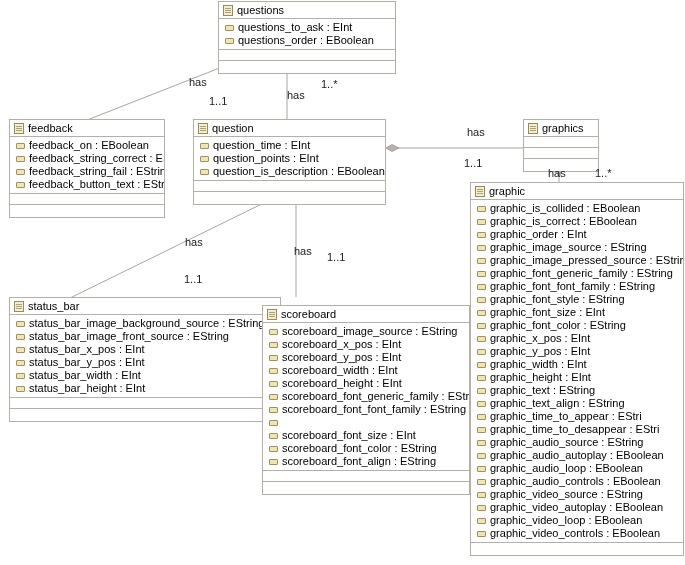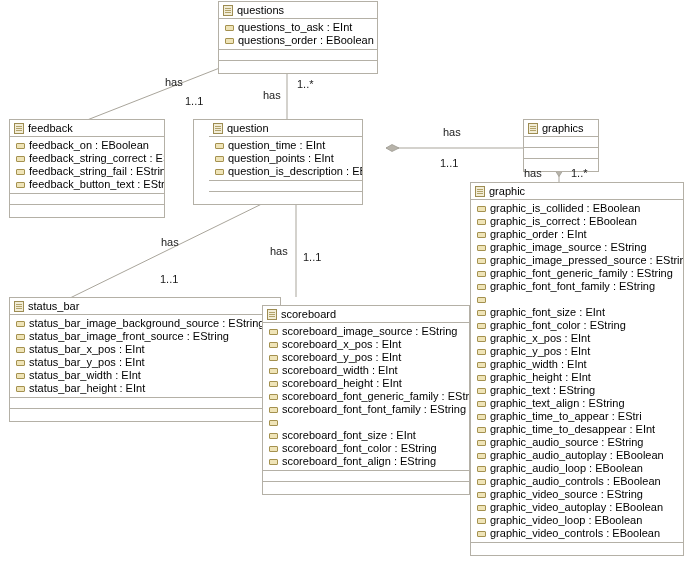--- a/index.html
+++ b/index.html
@@ -136,20 +136,21 @@
 
   
   .edge-label {
     position: absolute;
     font-family: "Liberation Sans", sans-serif;
     font-size: 11px;
     color: #1a1a1a;
     white-space: nowrap;
     z-index: 6;
     background: transparent;
+    margin-left: 24px;
   }
 </style>
 </head>
 <body>
 
 <div id="canvas">
 
   <svg id="connectors" width="685" height="565" viewBox="0 0 685 565">
 
     <g>
@@ -194,21 +195,21 @@
 
   <div class="edge-label" style="left:524px; top:167px;">has</div>
   <div class="edge-label" style="left:571px; top:167px;">1..*</div>
 
   <div class="edge-label" style="left:161px; top:236px;">has</div>
   <div class="edge-label" style="left:160px; top:273px;">1..1</div>
 
   <div class="edge-label" style="left:270px; top:245px;">has</div>
   <div class="edge-label" style="left:303px; top:251px;">1..1</div>
 
-  <div class="uml-class" id="cls-questions" style="left:218px; top:1px; width:160px;text-align:right;">
+  <div class="uml-class" id="cls-questions" style="left:218px; top:1px; width:178px;text-align:right;">
     <div class="uml-header">
       <span class="class-icon">
         <span class="ci-body"></span>
           <span class="ci-bar b1"></span>
           <span class="ci-bar b2"></span>
           <span class="ci-bar b3"></span>
       </span>
       <span class="class-name">questions</span>
     </div>
     <div class="uml-attrs">
@@ -250,21 +251,21 @@
       </div>
       <div class="attr-row">
         <span class="attr-icon"></span>
         <span class="attr-text">feedback_button_text : EString</span>
       </div>
     </div>
     <div class="uml-ops"></div>
     <div class="uml-ops last"></div>
   </div>
 
-  <div class="uml-class" id="cls-question" style="left:193px; top:119px; width:170px;padding-left:15px;">
+  <div class="uml-class" id="cls-question" style="left:193px; top:119px; width:193px;">
     <div class="uml-header">
       <span class="class-icon">
         <span class="ci-body"></span>
           <span class="ci-bar b1"></span>
           <span class="ci-bar b2"></span>
           <span class="ci-bar b3"></span>
       </span>
       <span class="class-name">question</span>
     </div>
     <div class="uml-attrs">
@@ -334,20 +335,21 @@
       <div class="attr-row">
           <span class="attr-icon"></span>
           <span class="attr-text">graphic_font_generic_family : EString</span>
         </div>
       <div class="attr-row">
           <span class="attr-icon"></span>
           <span class="attr-text">graphic_font_font_family : EString</span>
         </div>
       <div class="attr-row">
           <span class="attr-icon"></span>
+          <span class="attr-text">graphic_font_style : EString</span>
         </div>
       <div class="attr-row">
           <span class="attr-icon"></span>
           <span class="attr-text">graphic_font_size : EInt</span>
         </div>
       <div class="attr-row">
           <span class="attr-icon"></span>
           <span class="attr-text">graphic_font_color : EString</span>
         </div>
       <div class="attr-row">
@@ -373,21 +375,21 @@
       <div class="attr-row">
           <span class="attr-icon"></span>
           <span class="attr-text">graphic_text_align : EString</span>
         </div>
       <div class="attr-row">
           <span class="attr-icon"></span>
           <span class="attr-text">graphic_time_to_appear : EStri</span>
         </div>
       <div class="attr-row">
           <span class="attr-icon"></span>
-          <span class="attr-text">graphic_time_to_desappear : EInt</span>
+          <span class="attr-text">graphic_time_to_desappear : EStri</span>
         </div>
       <div class="attr-row">
           <span class="attr-icon"></span>
           <span class="attr-text">graphic_audio_source : EString</span>
         </div>
       <div class="attr-row">
           <span class="attr-icon"></span>
           <span class="attr-text">graphic_audio_autoplay : EBoolean</span>
         </div>
       <div class="attr-row">

